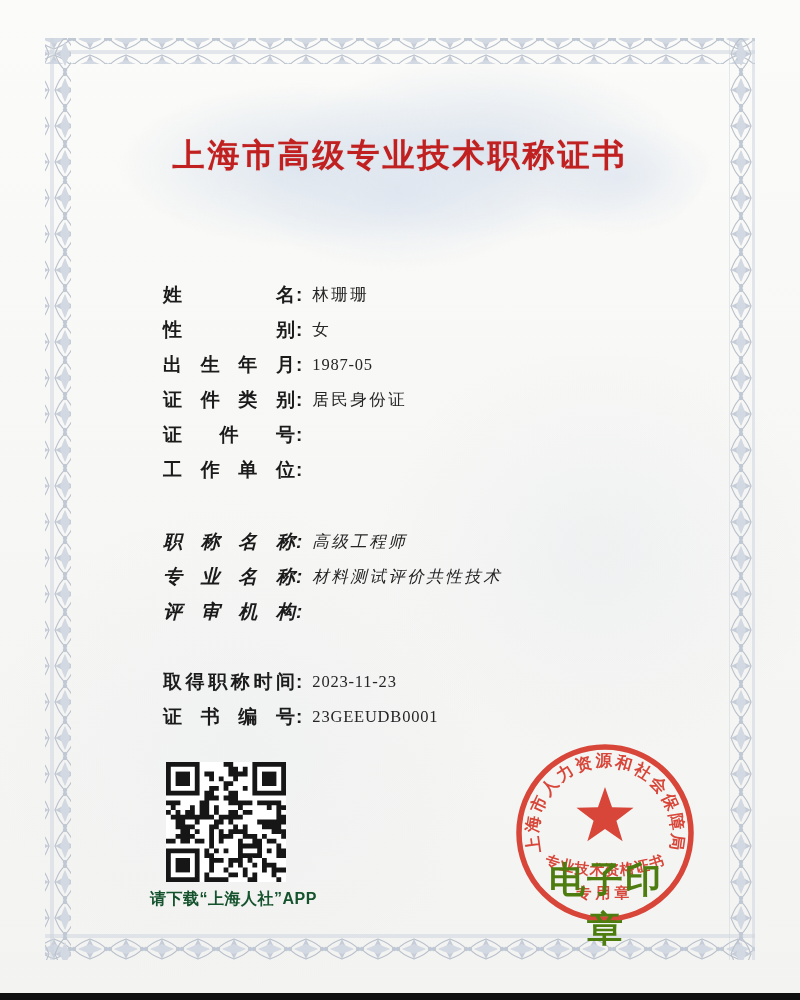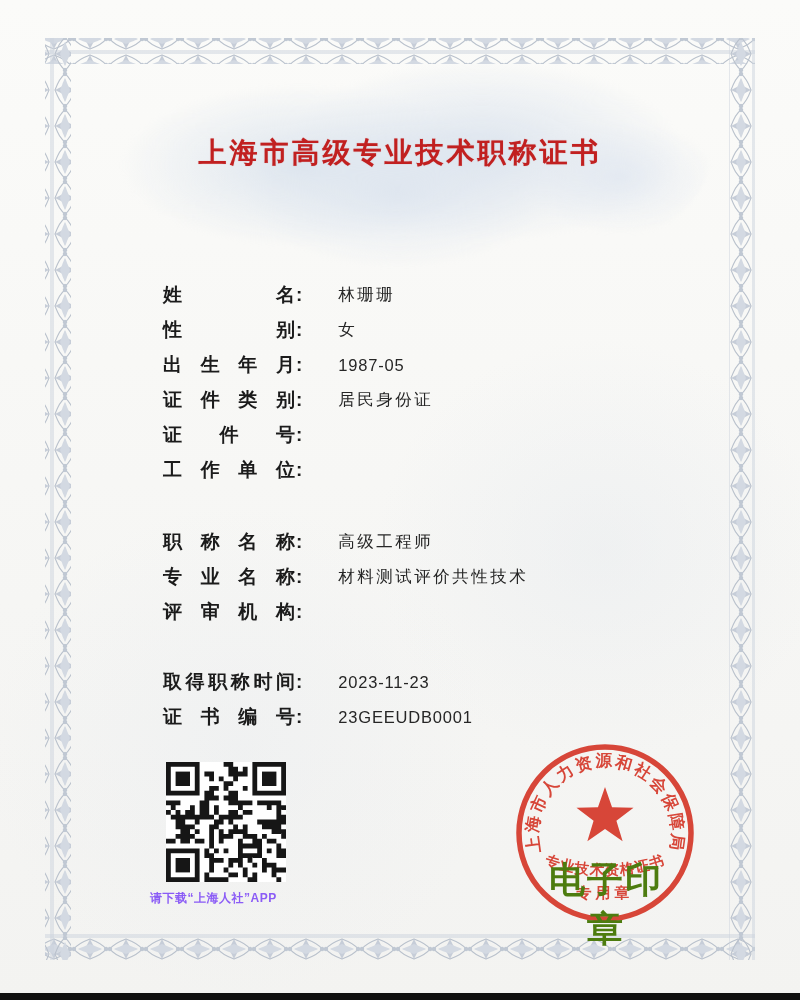--- a/index.html
+++ b/index.html
@@ -25,50 +25,50 @@
       radial-gradient(ellipse 48% 55% at 62% 44%, #dce4ee 0%, rgba(221,229,238,0) 70%),
       radial-gradient(ellipse 34% 42% at 48% 62%, #e3e9f1 0%, rgba(221,229,238,0) 75%),
       radial-gradient(ellipse 20% 30% at 85% 55%, #e6ebf2 0%, rgba(221,229,238,0) 80%);
     filter:blur(2px);
     border-radius:40% 55% 45% 55%/50% 45% 55% 50%;
   }
   .border-frame{position:absolute;left:0;top:0;}
   .title{
     position:absolute;left:0;top:134px;width:800px;
     text-align:center;
-    font-size:28px;font-weight:700;letter-spacing:3px;
+    font-size:32px;font-weight:700;letter-spacing:3px;
     color:#c12020;
     text-shadow:0 0 1px rgba(193,32,32,.4);
   }
   .fields{position:absolute;left:163px;width:570px;}
   .g1{top:283px;}
-  .g2{top:530px;}
+  .g2{top:530px;font-style:italic;}
   .g3{top:670px;}
   .row{display:flex;align-items:center;margin-bottom:11px;min-height:24px;}
   .lbl{
     display:inline-block;width:132px;
     font-size:19px;font-weight:700;color:#1b1b1b;
     text-align:justify;text-align-last:justify;
     line-height:24px;
   }
   .colon{font-size:19px;font-weight:700;color:#1b1b1b;line-height:24px;margin-left:1px;}
   .val{
-    margin-left:36px;max-width:382px;
+    margin-left:10px;max-width:382px;
     font-family:"Liberation Serif","DejaVu Serif",serif;
     font-size:16.5px;letter-spacing:2.5px;color:#262626;line-height:24px;
   }
   .val.num{
-    font-family:Liberation Sans, sans-serif;
+    font-family:Liberation Serif, serif;
     font-size:16.5px;letter-spacing:.8px;
   }
   .qr{position:absolute;left:166px;top:762px;width:120px;height:120px;background:#fff;}
   .qr svg{display:block;}
   .qr-caption{
     position:absolute;left:150px;top:889px;width:230px;
-    font-size:12px;font-weight:700;color:#8b5cf6;line-height:19px;letter-spacing:.5px;
+    font-size:16px;font-weight:700;color:#14532d;line-height:19px;letter-spacing:.5px;
   }
   .seal{position:absolute;left:503px;top:733px;width:204px;height:204px;opacity:.93;}
   .seal-overlay{
     position:absolute;left:536px;top:856px;width:140px;
     text-align:center;font-size:36px;font-weight:700;color:#4d7c0f;letter-spacing:2px;
   }
   .bottom-bar{position:absolute;left:0;bottom:0;width:800px;height:7px;background:#101010;}
 </style>
 </head>
 <body>

